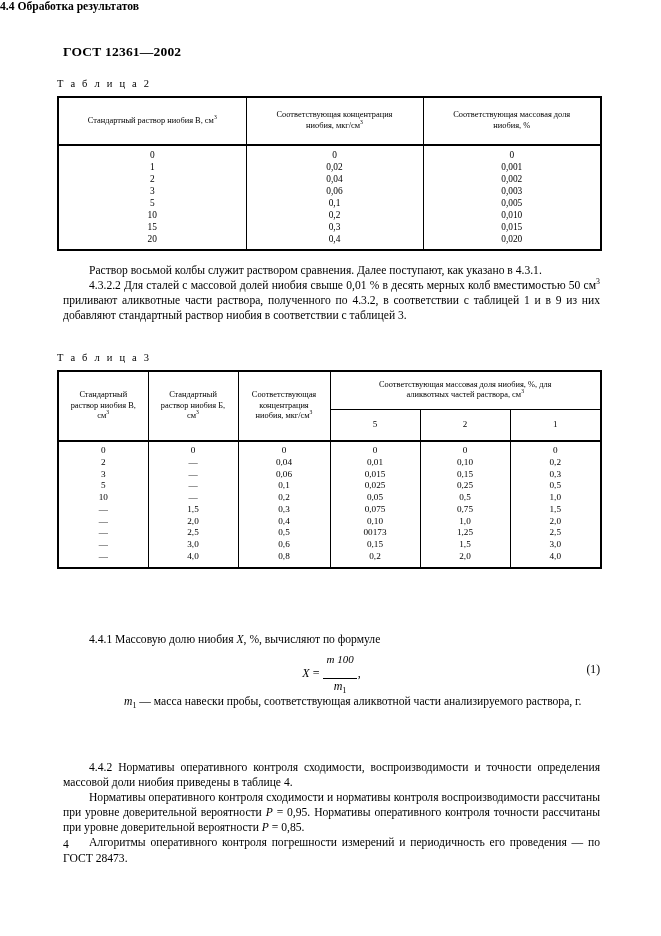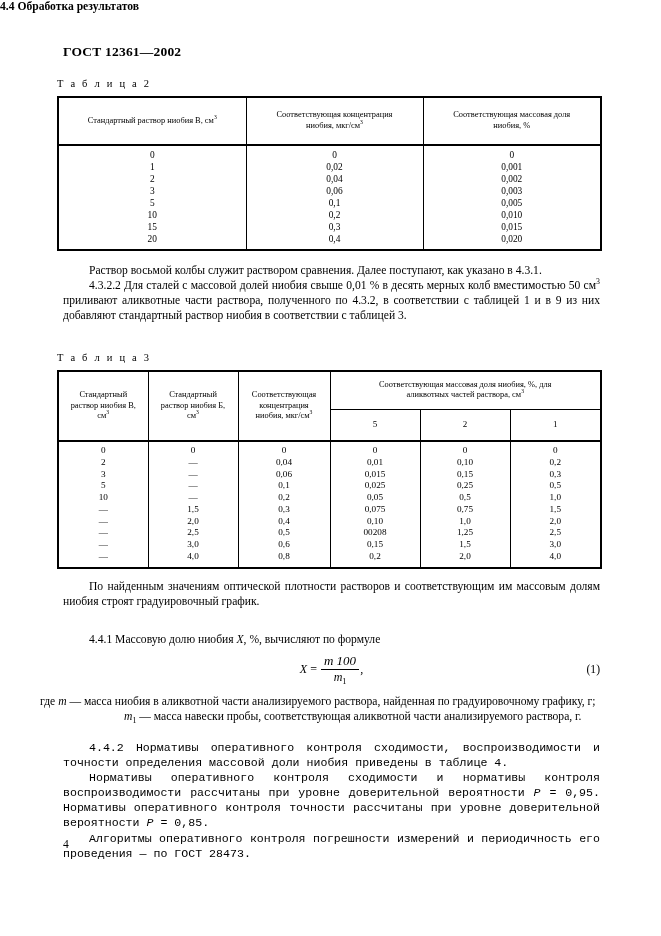--- a/index.html
+++ b/index.html
@@ -121,43 +121,43 @@
   .frac {
     display: inline-block;
     vertical-align: middle;
     text-align: center;
     margin: 0 1px;
     position: relative;
     top: -1px;
   }
   .frac .num {
     display: block;
-    padding: 0 3px 0px 3px;
+    padding: 0 3px 13px 3px;
     border-bottom: 1.1px solid #000;
-    font-size: 13px;
+    font-size: 11px;
   }
   .frac .den {
     display: block;
     padding: 0px 3px 0 3px;
     font-size: 12px;
   }
   .eqnum {
     position: absolute;
     right: 0;
     top: 11px;
     font-size: 11.6px;
   }
   sub { font-size: 0.7em; vertical-align: sub; line-height: 0; }
 
   
   #where { position: absolute; left: 40px; top: 694px; width: 560px; font-size: 11.6px; line-height: 15.1px; }
   .where-row { display: block; text-align: justify; }
   #where-line1 { padding-left: 0px; }
   #where-line2 { padding-left: 84px; }
-  #para4 { left: 63px; top: 740px; width: 537px; font-family: Liberation Mono, monospace; }
+  #para4 { left: 63px; top: 760px; width: 537px; }
 
   
   #pagenum {
     position: absolute;
     left: 63px;
     top: 838px;
     font-size: 11.6px;
   }
 </style>
 </head>
@@ -334,21 +334,21 @@
           <td class="datacell" style="border-top: none; border-bottom: none;">2,0</td>
           <td class="datacell" style="border-top: none; border-bottom: none;">0,4</td>
           <td class="datacell" style="border-top: none; border-bottom: none;">0,10</td>
           <td class="datacell" style="border-top: none; border-bottom: none;">1,0</td>
           <td class="datacell thick-right" style="border-top: none; border-bottom: none;">2,0</td>
         </tr>
         <tr>
           <td class="datacell thick-left" style="border-top: none; border-bottom: none;">—</td>
           <td class="datacell" style="border-top: none; border-bottom: none;">2,5</td>
           <td class="datacell" style="border-top: none; border-bottom: none;">0,5</td>
-          <td class="datacell" style="border-top: none; border-bottom: none;">00208</td>
+          <td class="datacell" style="border-top: none; border-bottom: none;">00173</td>
           <td class="datacell" style="border-top: none; border-bottom: none;">1,25</td>
           <td class="datacell thick-right" style="border-top: none; border-bottom: none;">2,5</td>
         </tr>
         <tr>
           <td class="datacell thick-left" style="border-top: none; border-bottom: none;">—</td>
           <td class="datacell" style="border-top: none; border-bottom: none;">3,0</td>
           <td class="datacell" style="border-top: none; border-bottom: none;">0,6</td>
           <td class="datacell" style="border-top: none; border-bottom: none;">0,15</td>
           <td class="datacell" style="border-top: none; border-bottom: none;">1,5</td>
           <td class="datacell thick-right" style="border-top: none; border-bottom: none;">3,0</td>
@@ -359,21 +359,21 @@
           <td class="datacell" style="border-top: none; border-bottom: 2.2px solid rgb(0, 0, 0);">0,8</td>
           <td class="datacell" style="border-top: none; border-bottom: 2.2px solid rgb(0, 0, 0);">0,2</td>
           <td class="datacell" style="border-top: none; border-bottom: 2.2px solid rgb(0, 0, 0);">2,0</td>
           <td class="datacell thick-right" style="border-top: none; border-bottom: 2.2px solid rgb(0, 0, 0);">4,0</td>
         </tr>
       </tbody>
   </table>
 
   <div class="para" id="para2">
     <span class="ind"></span><br>
-    <span class="ind"></span><span>По найденным значениям оптической плотности растворов и соответствующим им массовым долям ниобия строят градуировочный график.</span>
+    <span class="ind"></span>
   </div>
 
   <div id="heading44">4.4  Обработка результатов</div>
 
   <div class="para" id="para3">
     <span class="ind"></span><span>4.4.1</span>
     <span>Массовую долю ниобия</span>
     <span class="ital">X</span><span>, %, вычисляют по формуле</span>
   </div>
 
@@ -383,25 +383,20 @@
       <span>=</span>
       <span class="frac">
         <span class="num ital">m 100</span>
         <span class="den"><span class="ital">m</span><sub>1</sub></span>
       </span><span>,</span>
     </div>
     <div class="eqnum">(1)</div>
   </div>
 
   <div id="where">
-    <span class="where-row" id="where-line1">
-      <span>где</span>
-      <span class="ital">m</span>
-      <span>— масса ниобия в аликвотной части анализируемого раствора, найденная по градуировочному графику, г;</span>
-    </span>
     <span class="where-row" id="where-line2">
       <span class="ital">m</span><sub>1</sub>
       <span>— масса навески пробы, соответствующая аликвотной части анализируемого раствора, г.</span>
     </span>
   </div>
 
   <div class="para" id="para4">
     <span class="ind"></span><span>4.4.2</span>
     <span>Нормативы оперативного контроля сходимости, воспроизводимости и точности определения массовой доли ниобия приведены в таблице 4.</span><br>
     <span class="ind"></span><span>Нормативы оперативного контроля сходимости и нормативы контроля воспроизводимости рассчитаны при уровне доверительной вероятности</span>

